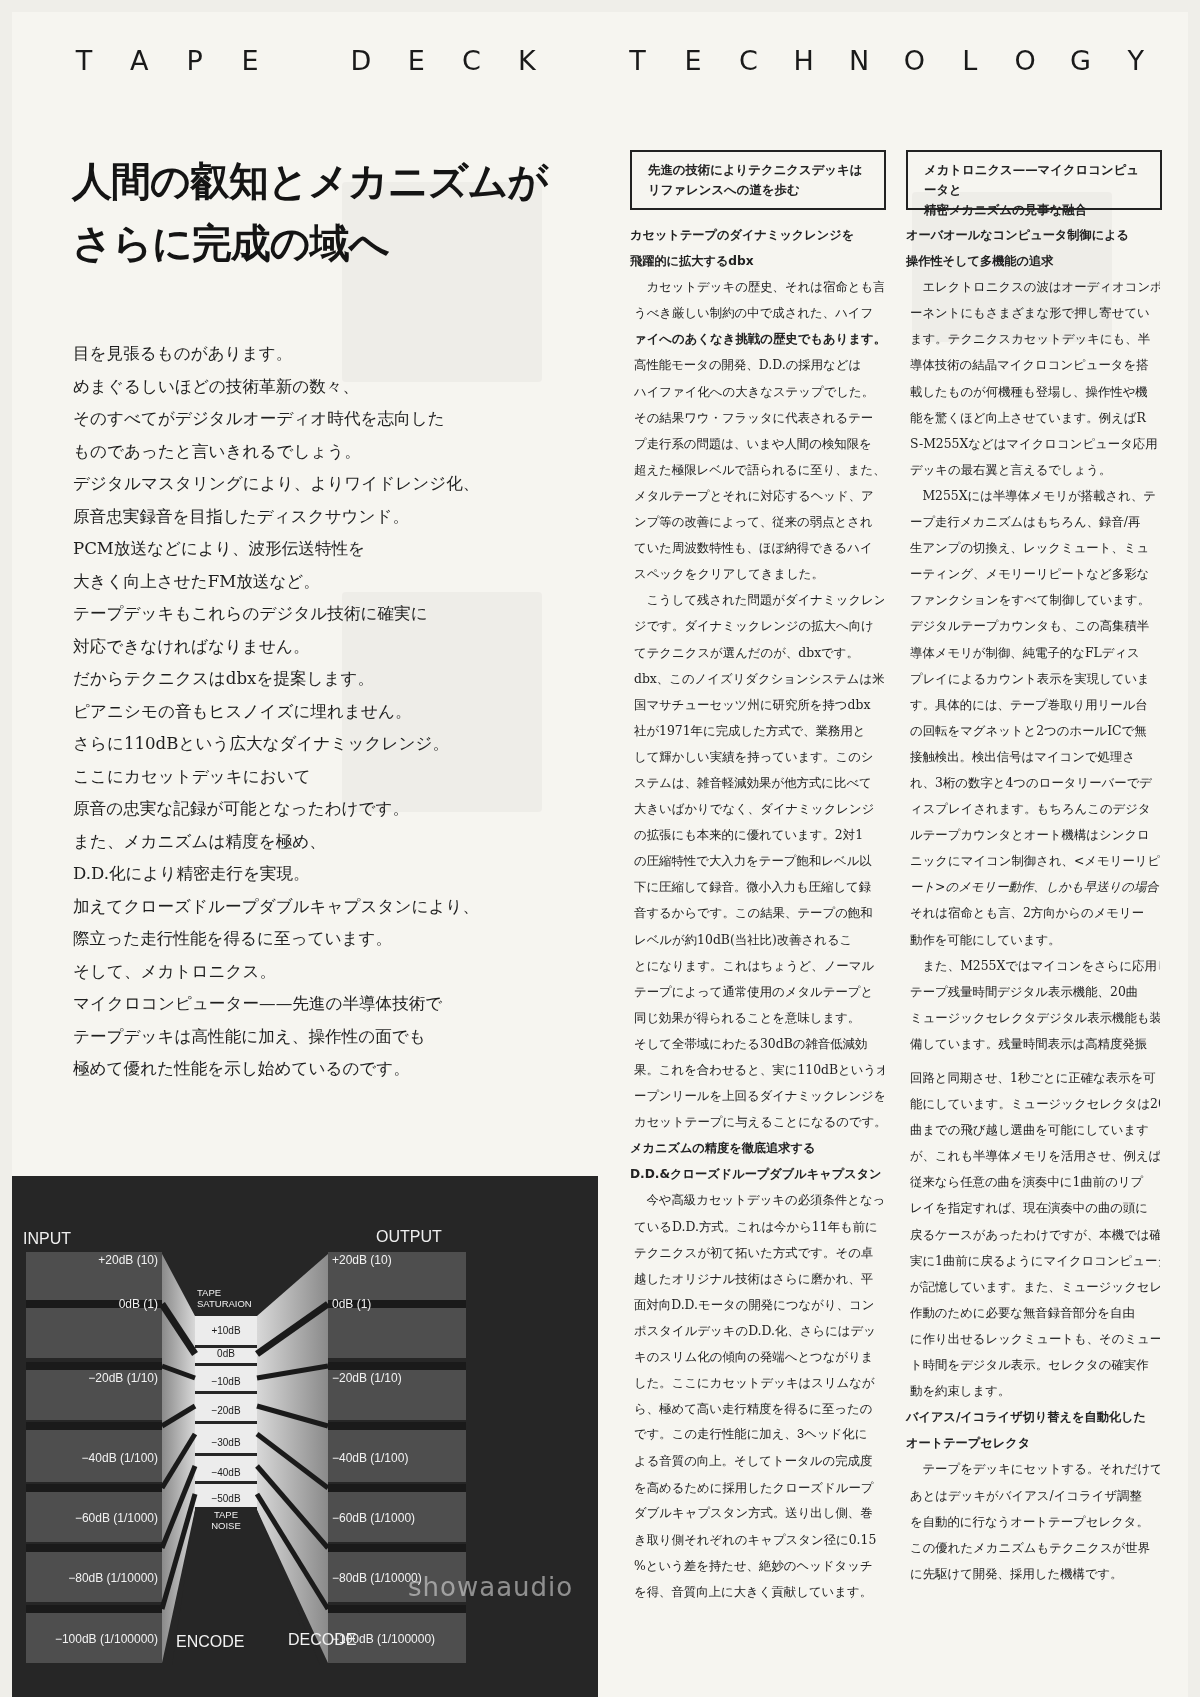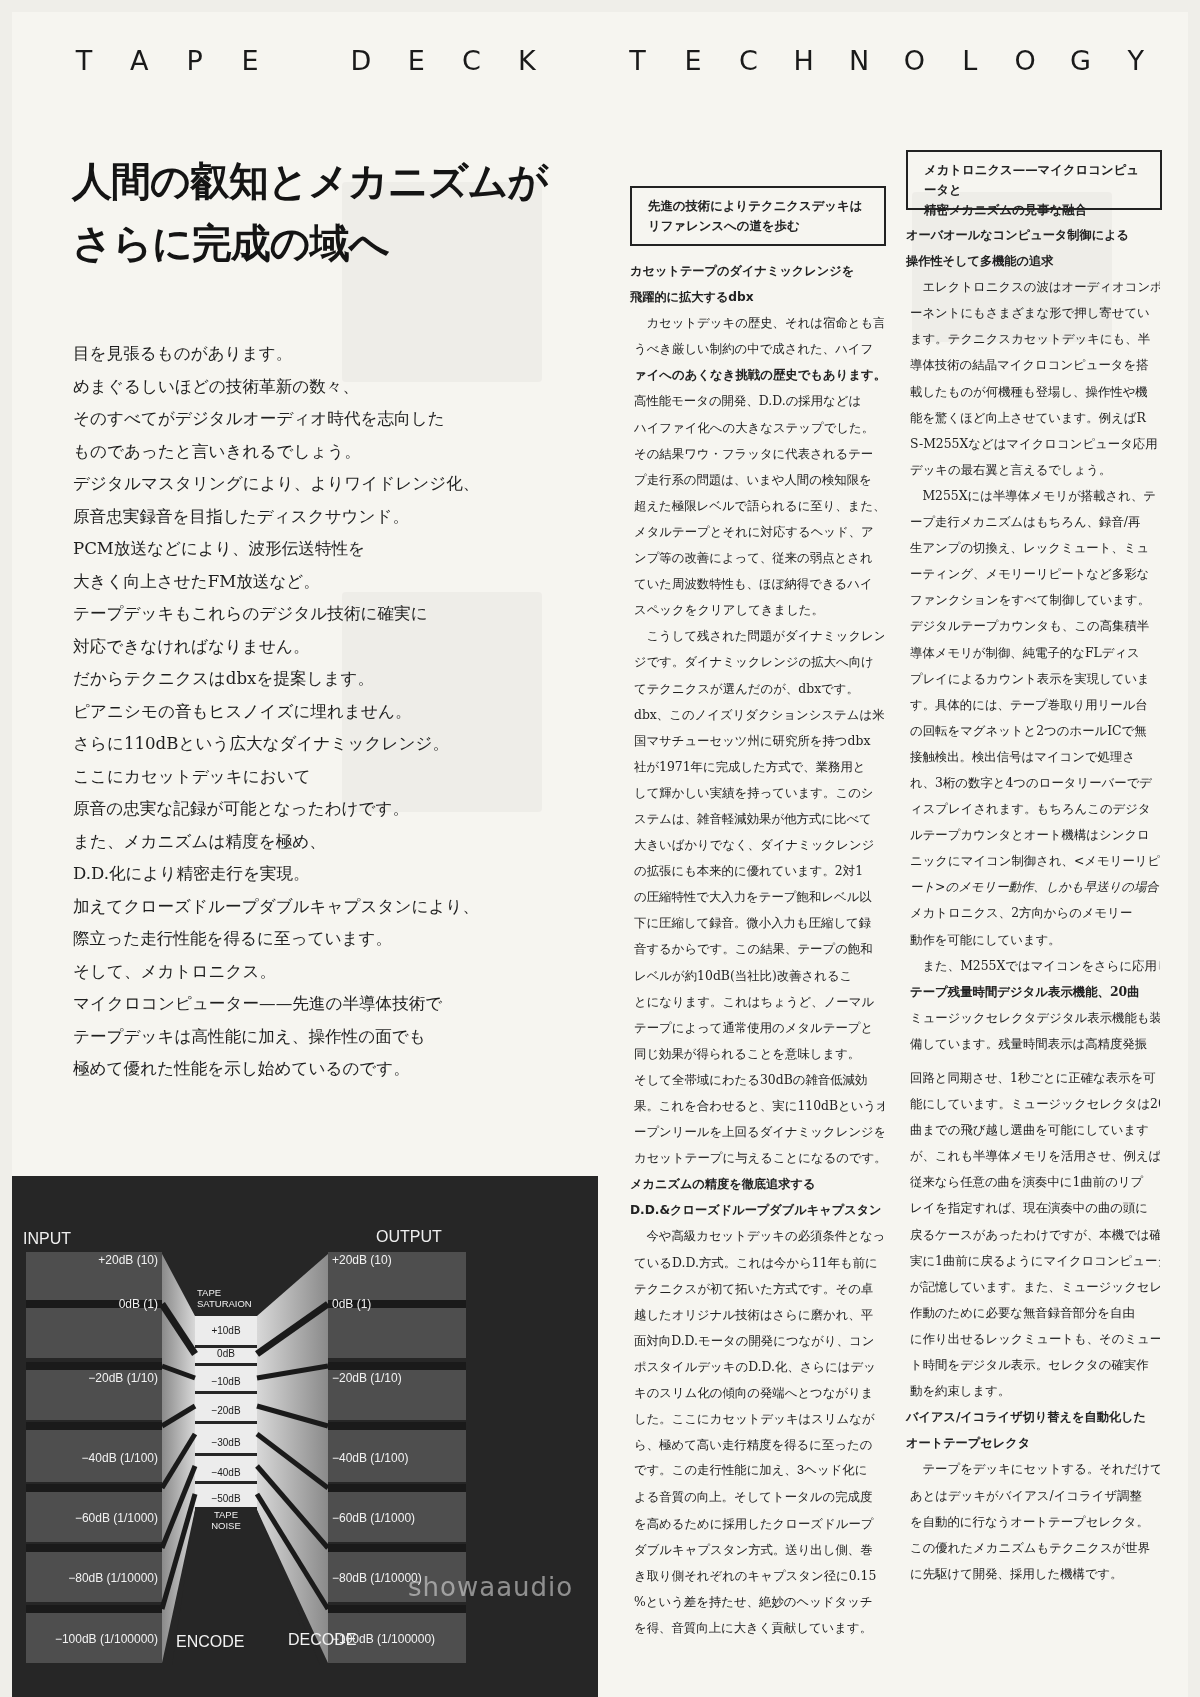--- a/index.html
+++ b/index.html
@@ -6,21 +6,21 @@
   body{width:1200px;height:1697px;background:#efeee9;position:relative;overflow:hidden;font-family:"DejaVu Serif",serif;color:#1c1c1c;}
   .page{position:absolute;left:12px;top:12px;width:1176px;height:1685px;background:#f6f5f0;}
   .header{position:absolute;left:70px;top:40px;width:1080px;height:40px;display:flex;justify-content:space-between;align-items:center;font-family:"DejaVu Sans",sans-serif;font-size:27px;letter-spacing:0;color:#1a1a1a;}
   .header span{display:inline-block;width:28px;text-align:center;}
   .ghost{position:absolute;background:#e7e6e1;border-radius:4px;opacity:.55;}
   .headline{position:absolute;left:72px;top:150px;width:520px;font-family:"DejaVu Serif",serif;font-size:40px;line-height:62px;font-weight:bold;color:#141414;letter-spacing:-1px;}
   .headline div{white-space:nowrap;}
   .lead{position:absolute;left:73px;top:338px;width:500px;font-family:"DejaVu Serif",serif;font-size:16.6px;line-height:32.5px;color:#1e1e1e;}
   .lead div{white-space:nowrap;}
   .col{position:absolute;top:150px;width:250px;font-family:"DejaVu Serif",serif;font-size:12.4px;line-height:26.1px;color:#222;}
-  .col.mid{left:634px;margin-top:36px;}
+  .col.mid{left:634px;}
   .col.right{left:910px;}
   .boxhead{border:2px solid #222;padding:8px 10px 8px 16px;height:40px;font-family:"DejaVu Sans",sans-serif;font-weight:bold;font-size:12.4px;line-height:20px;margin-left:-4px;width:226px;margin-bottom:12px;}
   .sub{font-family:"DejaVu Sans",sans-serif;font-weight:bold;font-size:12.2px;line-height:26.1px;margin-left:-4px;}
   .para{text-indent:1em;text-align:justify;}
   .para div{white-space:nowrap;overflow:hidden;}
   .diagram{position:absolute;left:12px;top:1176px;width:586px;height:521px;background:#262626;}
   .diagram svg{position:absolute;left:0;top:0;}
   .wm{position:absolute;left:408px;top:1572px;font-family:"DejaVu Sans",sans-serif;font-size:26px;letter-spacing:1px;color:rgba(230,230,230,.55);}
 </style>
 </head>
@@ -138,21 +138,21 @@
         <div style="text-indent: 0px;">テクニクスが初て拓いた方式です。その卓</div>
         <div style="text-indent: 0px;">越したオリジナル技術はさらに磨かれ、平</div>
         <div style="text-indent: 0px;">面対向D.D.モータの開発につながり、コン</div>
         <div style="text-indent: 0px;">ポスタイルデッキのD.D.化、さらにはデッ</div>
         <div style="text-indent: 0px;">キのスリム化の傾向の発端へとつながりま</div>
         <div style="text-indent: 0px;">した。ここにカセットデッキはスリムなが</div>
         <div style="text-indent: 0px;">ら、極めて高い走行精度を得るに至ったの</div>
         <div style="text-indent: 0px; font-family: Liberation Mono, monospace;">です。この走行性能に加え、3ヘッド化に</div>
         <div style="text-indent: 0px;">よる音質の向上。そしてトータルの完成度</div>
         <div style="text-indent: 0px;">を高めるために採用したクローズドループ</div>
-        <div style="text-indent: 0px;">ダブルキャプスタン方式。送り出し側、巻</div>
+        <div style="text-indent: 0px; font-family: Liberation Mono, monospace;">ダブルキャプスタン方式。送り出し側、巻</div>
         <div style="text-indent: 0px;">き取り側それぞれのキャプスタン径に0.15</div>
         <div style="text-indent: 0px;">%という差を持たせ、絶妙のヘッドタッチ</div>
         <div style="text-indent: 0px;">を得、音質向上に大きく貢献しています。</div>
       </div>
     </div>
 </div>
 
 <div class="col right">
   <div class="boxhead">
     <div>メカトロニクス——マイクロコンピュータと</div>
@@ -179,24 +179,24 @@
         <div style="text-indent: 0px;">導体メモリが制御、純電子的なFLディス</div>
         <div style="text-indent: 0px;">プレイによるカウント表示を実現していま</div>
         <div style="text-indent: 0px;">す。具体的には、テープ巻取り用リール台</div>
         <div style="text-indent: 0px;">の回転をマグネットと2つのホールICで無</div>
         <div style="text-indent: 0px;">接触検出。検出信号はマイコンで処理さ</div>
         <div style="text-indent: 0px;">れ、3桁の数字と4つのロータリーバーでデ</div>
         <div style="text-indent: 0px;">ィスプレイされます。もちろんこのデジタ</div>
         <div style="text-indent: 0px;">ルテープカウンタとオート機構はシンクロ</div>
         <div style="text-indent: 0px;">ニックにマイコン制御され、&lt;メモリーリピ</div>
         <div style="text-indent: 0px; font-style: italic;">ート&gt;のメモリー動作、しかも早送りの場合</div>
-        <div style="text-indent: 0px;">メカトロニクス、2方向からのメモリー</div>
+        <div style="text-indent: 0px;">それは宿命とも言、2方向からのメモリー</div>
         <div style="text-indent: 0px;">動作を可能にしています。</div>
         <div style="text-indent: 0px;">　また、M255Xではマイコンをさらに応用し、</div>
-        <div style="text-indent: 0px; font-weight: bold;">テープ残量時間デジタル表示機能、20曲</div>
+        <div style="text-indent: 0px;">テープ残量時間デジタル表示機能、20曲</div>
         <div style="text-indent: 0px;">ミュージックセレクタデジタル表示機能も装</div>
         <div style="text-indent: 0px;">備しています。残量時間表示は高精度発振</div>
         <div style="text-indent: 0px; margin-top: 8px;">回路と同期させ、1秒ごとに正確な表示を可</div>
         <div style="text-indent: 0px;">能にしています。ミュージックセレクタは20</div>
         <div style="text-indent: 0px;">曲までの飛び越し選曲を可能にしています</div>
         <div style="text-indent: 0px;">が、これも半導体メモリを活用させ、例えば</div>
         <div style="text-indent: 0px;">従来なら任意の曲を演奏中に1曲前のリプ</div>
         <div style="text-indent: 0px;">レイを指定すれば、現在演奏中の曲の頭に</div>
         <div style="text-indent: 0px;">戻るケースがあったわけですが、本機では確</div>
         <div style="text-indent: 0px;">実に1曲前に戻るようにマイクロコンピュータ</div>

